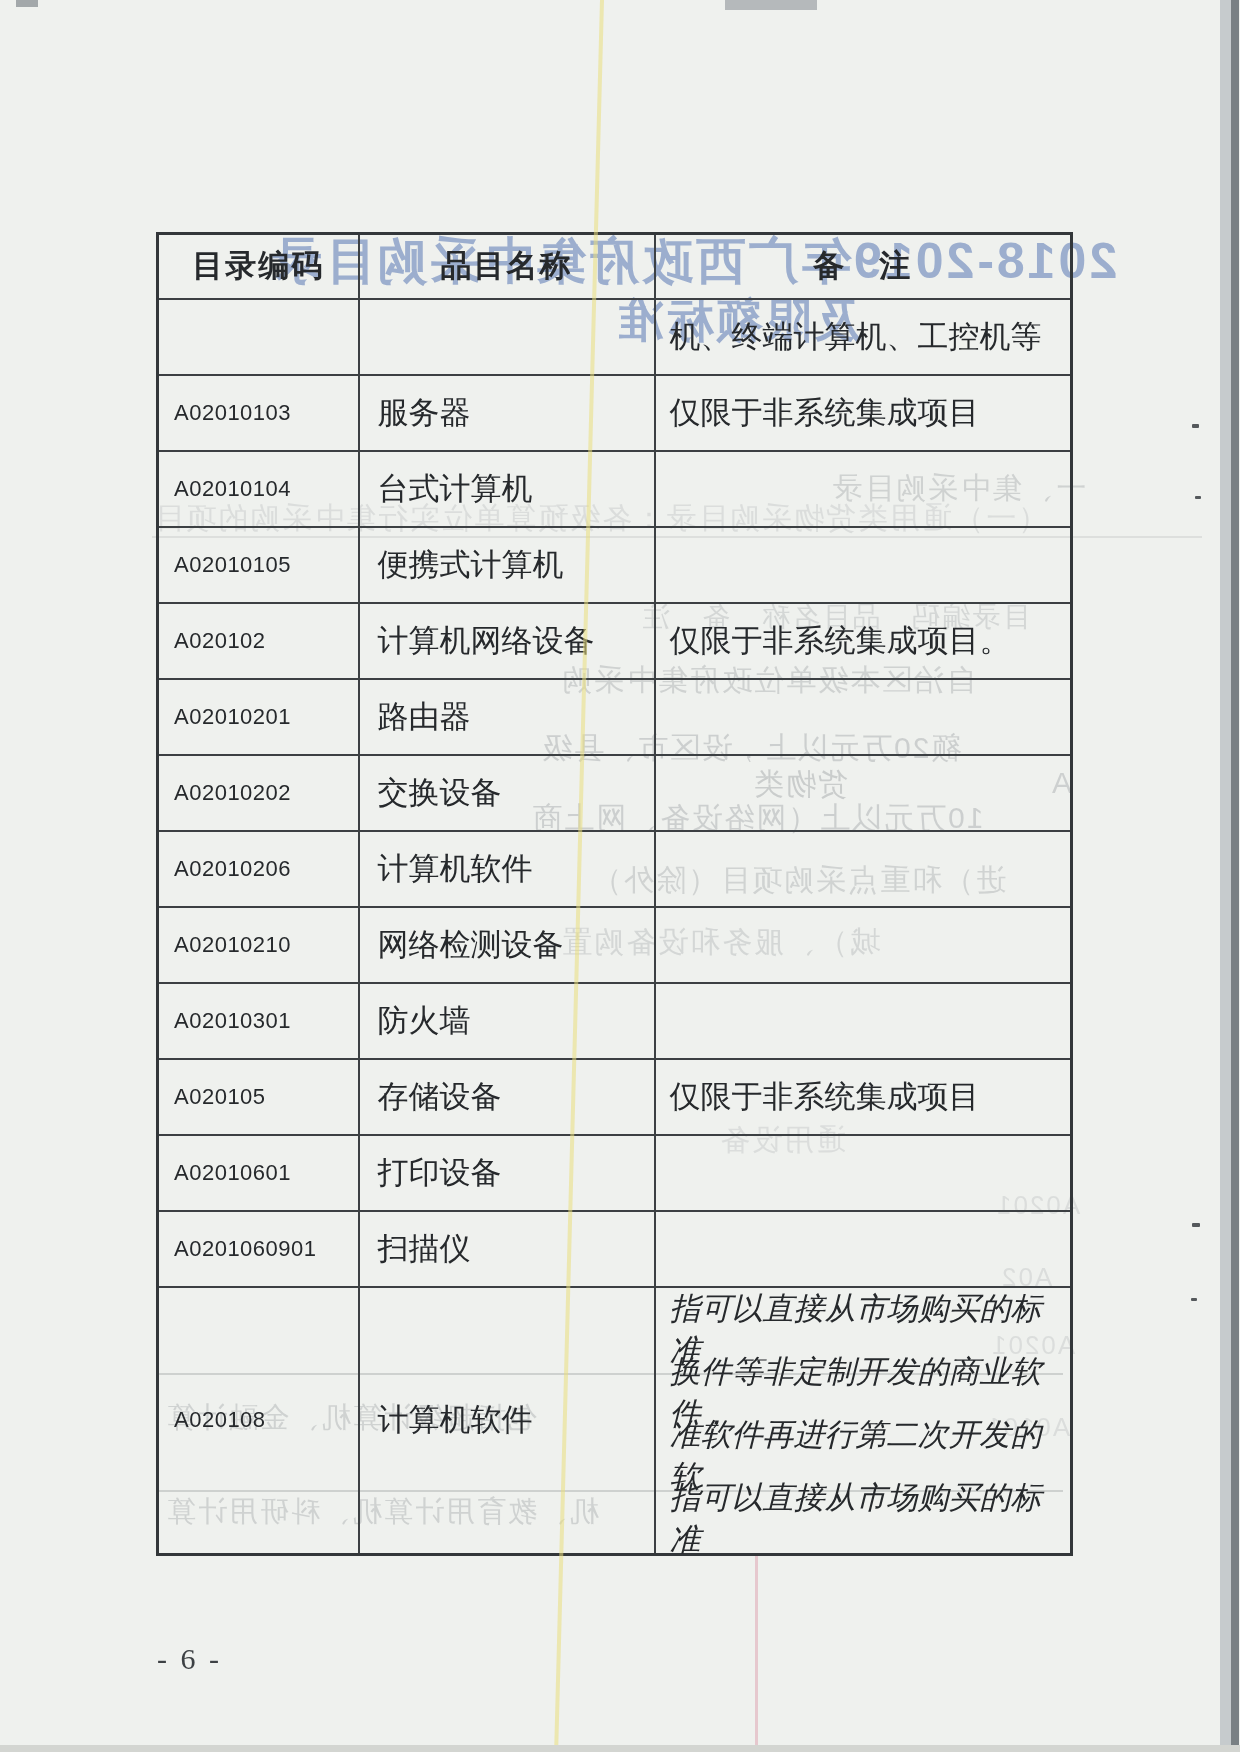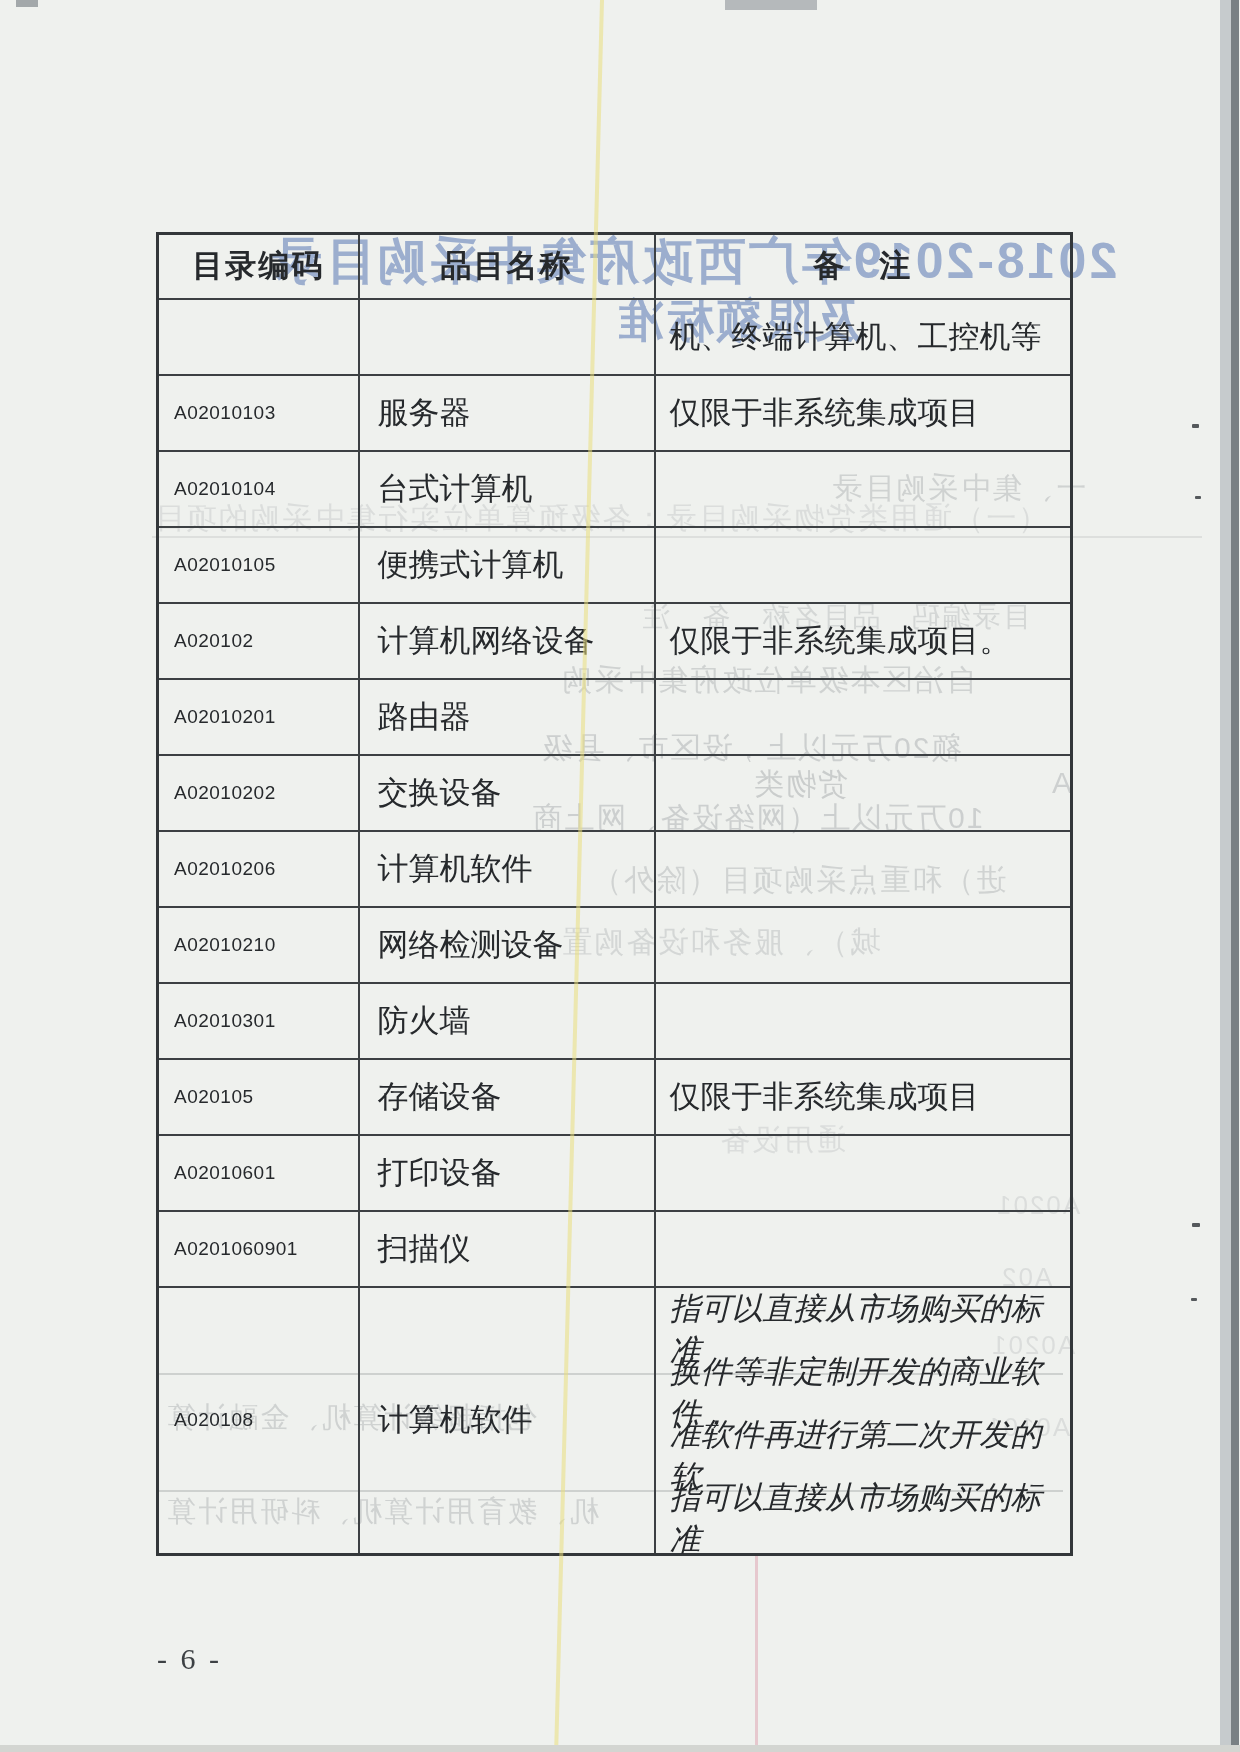--- a/index.html
+++ b/index.html
@@ -14,21 +14,21 @@
     position:absolute; left:156px; top:232px; width:914px;
     border-collapse:collapse; table-layout:fixed;
     z-index:3; background:transparent;
   }
   table.catalog, table.catalog td, table.catalog th {
     border:2px solid #3c4043;
   }
   table.catalog { border-width:3px; border-color:#33373a; }
   td, th { padding:0; vertical-align:middle; color:#26292c; }
   th.h { font-size:31px; font-weight:600; letter-spacing:2px; }
-  td.cc { font-size:19px; padding-left:15px; letter-spacing:0.5px; }
+  td.cc { font-size:22px; padding-left:15px; letter-spacing:0.5px; }
   td.cn { font-size:31px; padding-left:18px; }
   td.cr { font-size:31px; padding-left:14px; }
   tr.rh  { height:65px; }
   tr.r   { height:76px; }
   tr.rbig{ height:268px; }
   .rline { height:63px; display:flex; align-items:center; }
   .rlines { padding-top:8px;font-style:italic; }
 
   
   .bleed { position:absolute; inset:0; z-index:1; pointer-events:none; }

